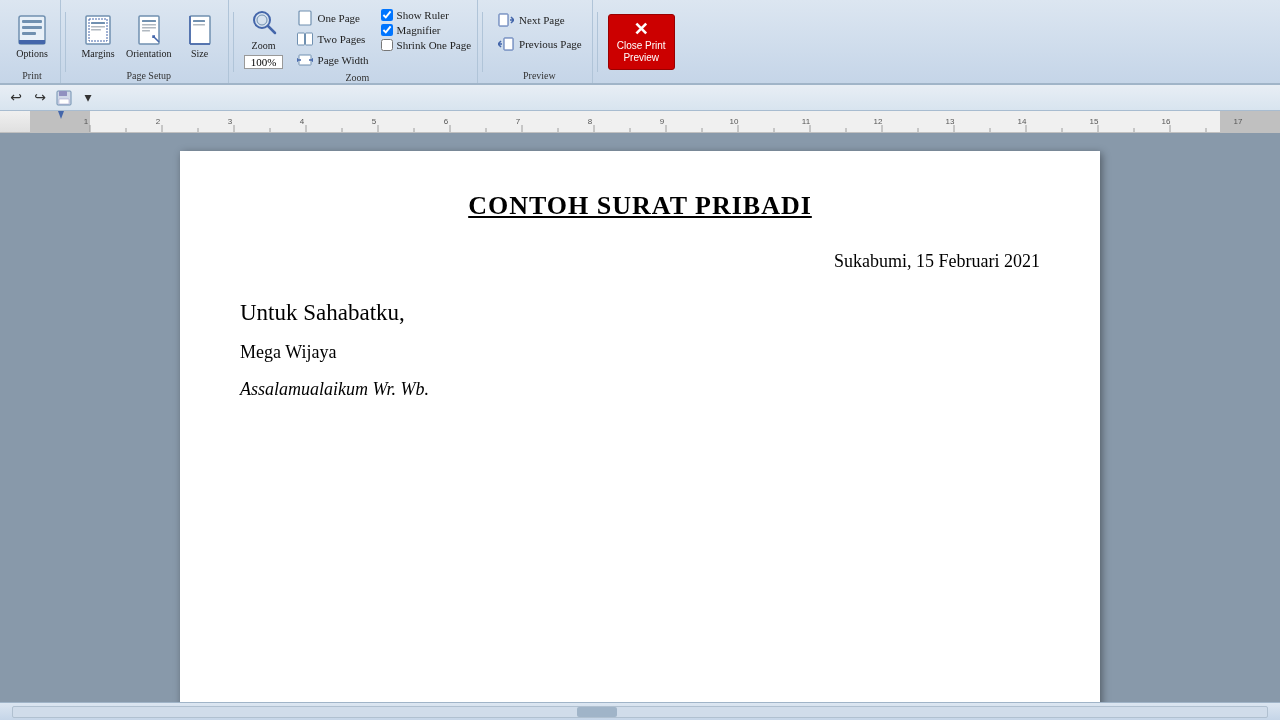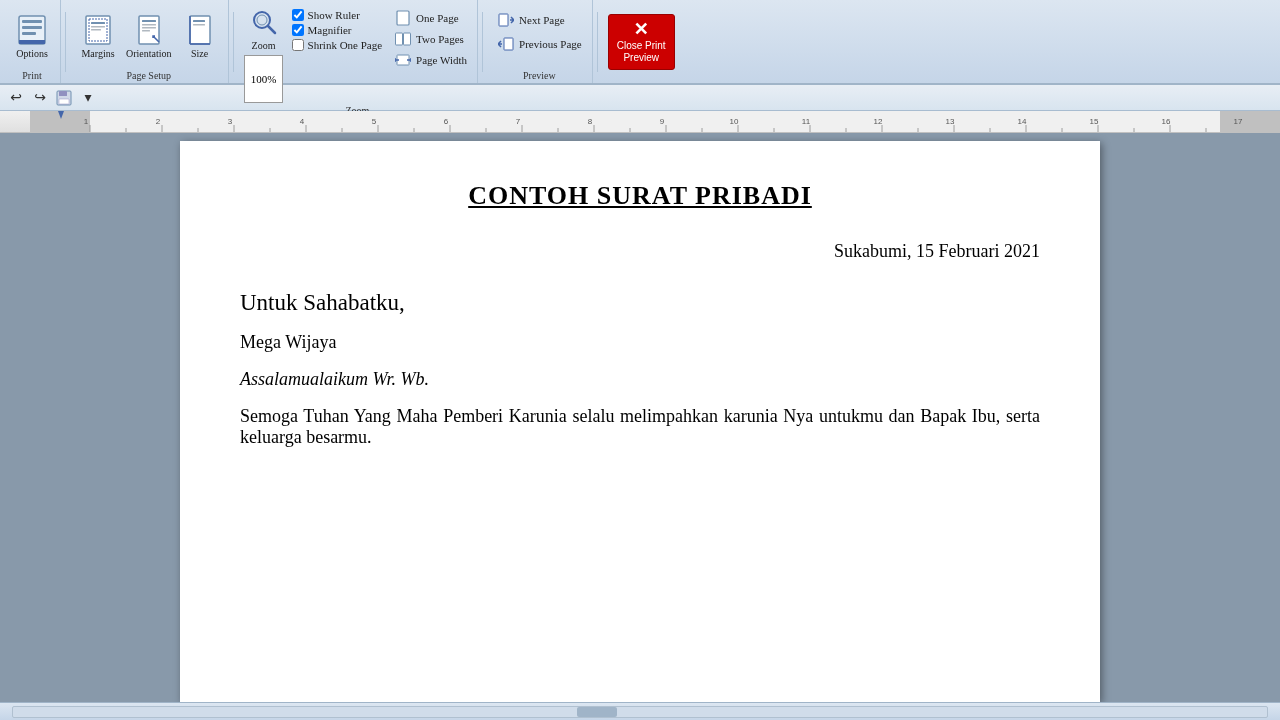--- a/index.html
+++ b/index.html
@@ -90,21 +90,21 @@
       align-items: center;
       gap: 4px;
       font-size: 11px;
       color: #222;
       padding: 1px 0;
     }
 
     .zoom-display {
       border: 1px solid #999;
       background: white;
-      padding: 17px 6px;
+      padding: 0 6px;
       font-size: 11px;
       min-width: 36px;
       text-align: center;
     }
 
     
     .close-btn {
       background: #cc0000;
       color: white;
       border: 1px solid #990000;
@@ -170,21 +170,21 @@
       gap: 0;
     }
 
     
     .doc-area {
       background: #8899aa;
       height: calc(720px - 85px - 26px - 22px - 18px);
       overflow: hidden;
       display: flex;
       justify-content: center;
-      padding-top: 8px;
+      padding-top: 18px;
     }
 
     .page {
       background: white;
       width: 920px;
       min-height: 560px;
       box-shadow: 2px 2px 8px rgba(0,0,0,0.4);
       padding: 40px 60px 40px 60px;
     }
 
@@ -360,35 +360,20 @@
               <circle cx="12" cy="12" r="5" fill="none" stroke="#7090b0" stroke-width="1"></circle>
               <line x1="18" y1="18" x2="25" y2="25" stroke="#4466aa" stroke-width="2.5" stroke-linecap="round"></line>
             </svg>
           </div>
           <span>Zoom</span>
         </div>
         <div class="zoom-display">100%</div>
       </div>
 
       <div class="ribbon-section-vertical" style="padding-top:4px;">
-        <div class="checkbox-row">
-          <input type="checkbox" checked="" style="width: 12px; height: 12px;">
-          <span>Show Ruler</span>
-        </div>
-        <div class="checkbox-row">
-          <input type="checkbox" checked="" style="width: 12px; height: 12px;">
-          <span>Magnifier</span>
-        </div>
-        <div class="checkbox-row">
-          <input type="checkbox" style="width: 12px; height: 12px;">
-          <span>Shrink One Page</span>
-        </div>
-      </div>
-
-      <div class="ribbon-section-vertical" style="padding-top:4px;">
         <div class="ribbon-btn-small">
           <div class="icon-sm">
             <svg width="14" height="16" viewBox="0 0 14 16">
                 <rect x="1" y="1" width="12" height="14" rx="1" fill="white" stroke="#7090b0" stroke-width="1.2"></rect>
               </svg>
           </div>
           <span>One Page</span>
         </div>
         <div class="ribbon-btn-small">
           <div class="icon-sm">
@@ -403,20 +388,35 @@
           <div class="icon-sm">
             <svg width="16" height="14" viewBox="0 0 16 14">
               <rect x="2" y="2" width="12" height="10" rx="0.5" fill="white" stroke="#7090b0" stroke-width="1"></rect>
               <line x1="0" y1="7" x2="4" y2="7" stroke="#4466aa" stroke-width="1.5"></line>
               <line x1="12" y1="7" x2="16" y2="7" stroke="#4466aa" stroke-width="1.5"></line>
               <line x1="0" y1="5" x2="0" y2="9" stroke="#4466aa" stroke-width="1.5"></line>
               <line x1="16" y1="5" x2="16" y2="9" stroke="#4466aa" stroke-width="1.5"></line>
             </svg>
           </div>
           <span>Page Width</span>
+        </div>
+      </div>
+
+      <div class="ribbon-section-vertical" style="padding-top:4px;">
+        <div class="checkbox-row">
+          <input type="checkbox" checked="" style="width: 12px; height: 12px;">
+          <span>Show Ruler</span>
+        </div>
+        <div class="checkbox-row">
+          <input type="checkbox" checked="" style="width: 12px; height: 12px;">
+          <span>Magnifier</span>
+        </div>
+        <div class="checkbox-row">
+          <input type="checkbox" style="width: 12px; height: 12px;">
+          <span>Shrink One Page</span>
         </div>
       </div>
     </div>
     <div class="ribbon-group-label">Zoom</div>
   </div>
 
   <div class="sep-line"></div>
 
   <div class="ribbon-group">
     <div class="ribbon-section-vertical" style="gap:4px; padding-top:6px;">
@@ -539,21 +539,20 @@
   </div>
 </div>
 
 <div class="doc-area">
   <div class="page">
     <div class="doc-title">CONTOH SURAT PRIBADI</div>
     <div class="doc-date">Sukabumi, 15 Februari 2021</div>
     <div class="doc-recipient">Untuk Sahabatku,</div>
     <div class="doc-name">Mega Wijaya</div>
     <div class="doc-greeting">Assalamualaikum Wr. Wb.</div>
-    <div class="doc-para-last">Semoga Tuhan Yang Maha Pemberi Karunia selalu melimpahkan karunia Nya untukmu dan Bapak Ibu, serta keluarga besarmu.</div>
   </div>
 </div>
 
 <div class="status-bar">
   <div class="scrollbar-area">
     <div class="scrollbar-thumb"></div>
   </div>
 </div>
 
 </body></html>

